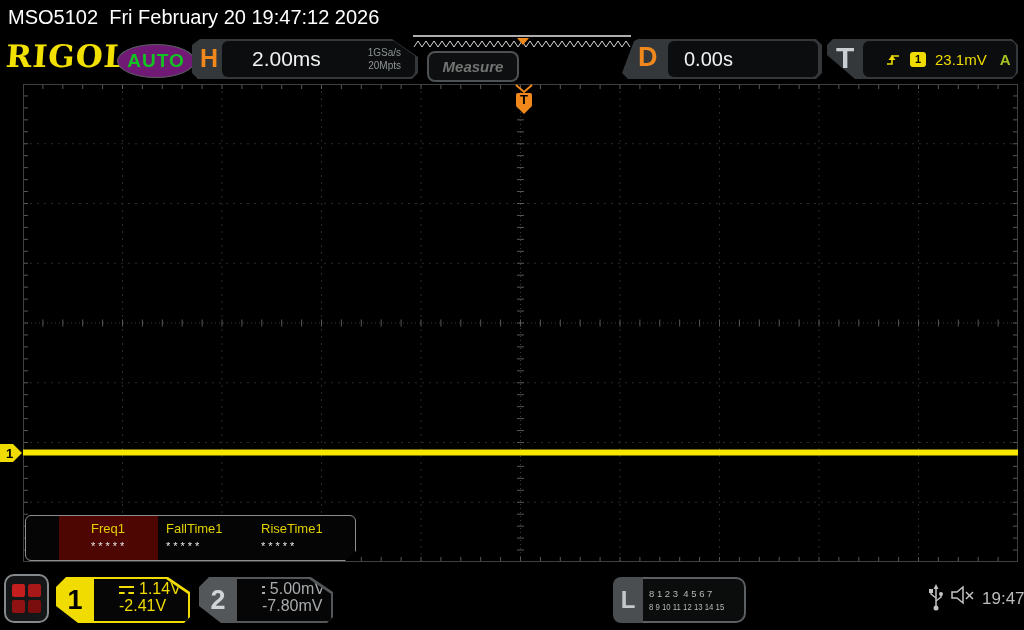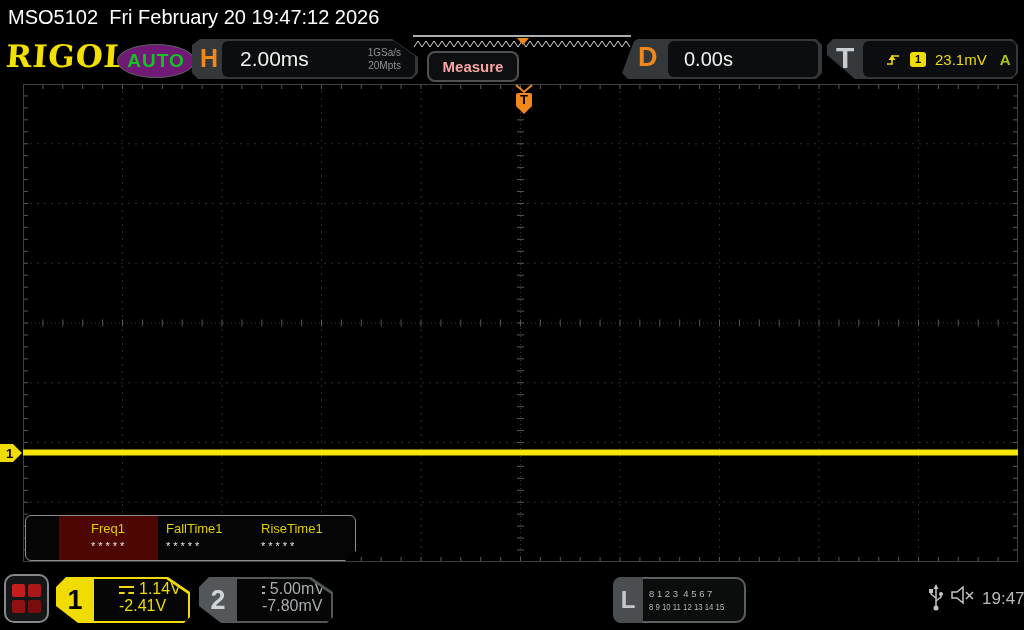--- a/index.html
+++ b/index.html
@@ -13,25 +13,25 @@
   .autobtn{position:absolute;left:117px;top:44px;width:76px;height:32px;border-radius:50%;
            background:#701a75;border:1px solid #5a5e60;display:flex;align-items:center;justify-content:center;
            color:#12c422;font-weight:bold;font-size:19px;letter-spacing:1px;}
   .pill{position:absolute;background:#34383b;}
   .pill .inner{position:absolute;background:#0b0d0e;border-radius:6px;display:flex;align-items:center;}
   .hpill{left:192px;top:39px;width:226px;height:40px;
          clip-path:polygon(8px 0,200px 0,226px 18px,226px 34px,220px 40px,6px 40px,0 34px,0 6px);}
   .hpill .inner{left:30px;top:2px;width:193px;height:36px;
          clip-path:polygon(0 0,172px 0,193px 15px,193px 36px,0 36px);}
   .hlabel{position:absolute;left:8px;top:5px;color:#f0881c;font-weight:bold;font-size:25px;}
-  .tbase{color:#f2f2f2;font-size:21px;margin-left:18px;}
+  .tbase{color:#f2f2f2;font-size:21px;margin-left:30px;}
   .srate{margin-left:auto;margin-right:14px;text-align:right;color:#8e9496;font-size:10px;line-height:13px;}
   .btn{position:absolute;background:#0d0f10;border:2px solid #4e5254;border-radius:8px;
        display:flex;align-items:center;justify-content:center;font-weight:bold;}
-  .measure{left:427px;top:51px;width:88px;height:27px;color:#fca5a5;font-size:15px;}
+  .measure{left:427px;top:51px;width:88px;height:27px;color:#737373;font-size:15px;font-style:italic;}
   .stoprun{left:537px;top:51px;width:80px;height:27px;color:#2ee62e;font-size:14px;}
   .dpill{left:622px;top:39px;width:200px;height:40px;
          clip-path:polygon(16px 0,194px 0,200px 6px,200px 34px,194px 40px,6px 40px,0 34px,12px 2px);}
   .dlabel{position:absolute;left:16px;top:3px;color:#f0881c;font-weight:bold;font-size:27px;}
   .dpill .inner{left:46px;top:2px;width:150px;height:36px;}
   .dval{color:#f2f2f2;font-size:20px;margin-left:16px;}
   .tpill{left:827px;top:39px;width:191px;height:40px;
          clip-path:polygon(6px 0,185px 0,191px 6px,191px 34px,185px 40px,28px 40px,0 16px,0 6px);}
   .tlabel{position:absolute;left:9px;top:2px;color:#c8ced2;font-weight:bold;font-size:30px;}
   .tpill .inner{left:36px;top:2px;width:153px;height:36px;gap:9px;padding-left:22px;box-sizing:border-box;}

